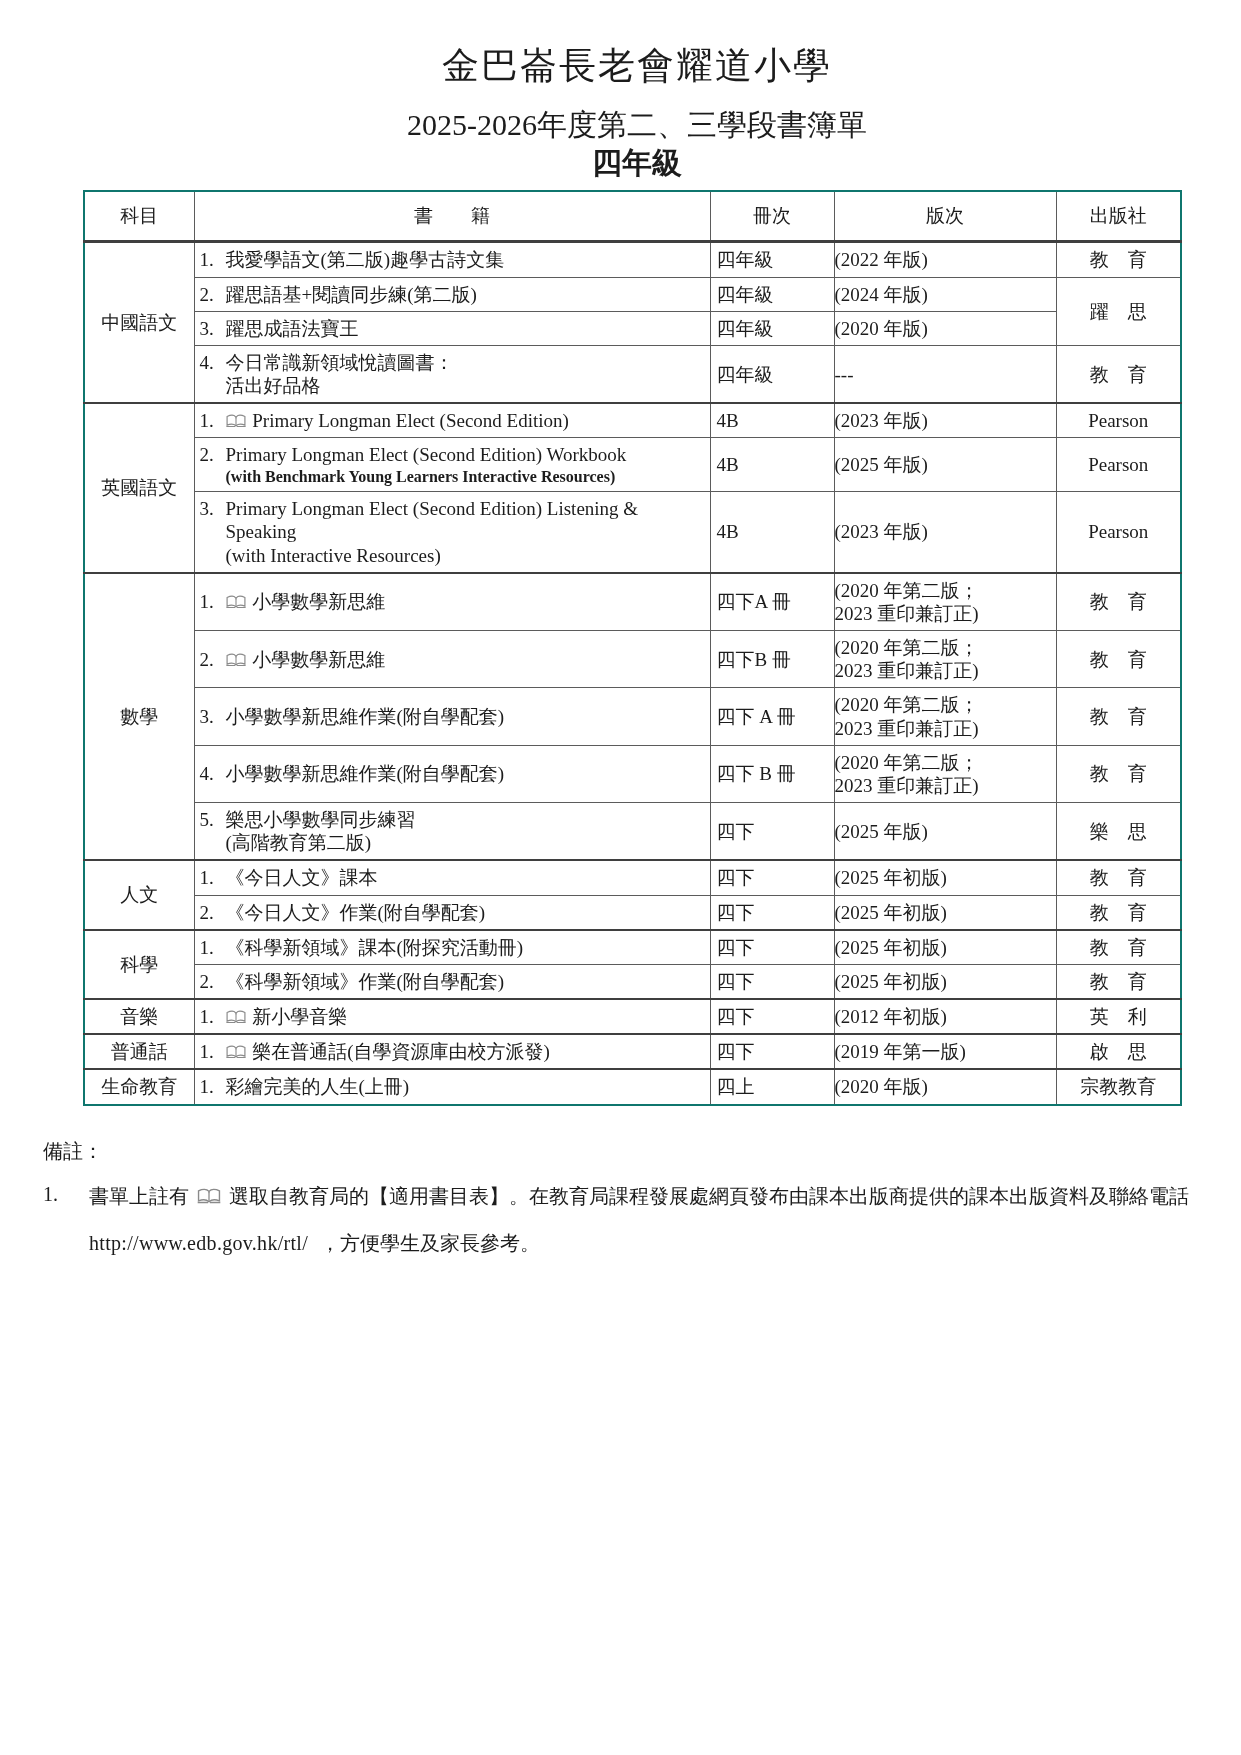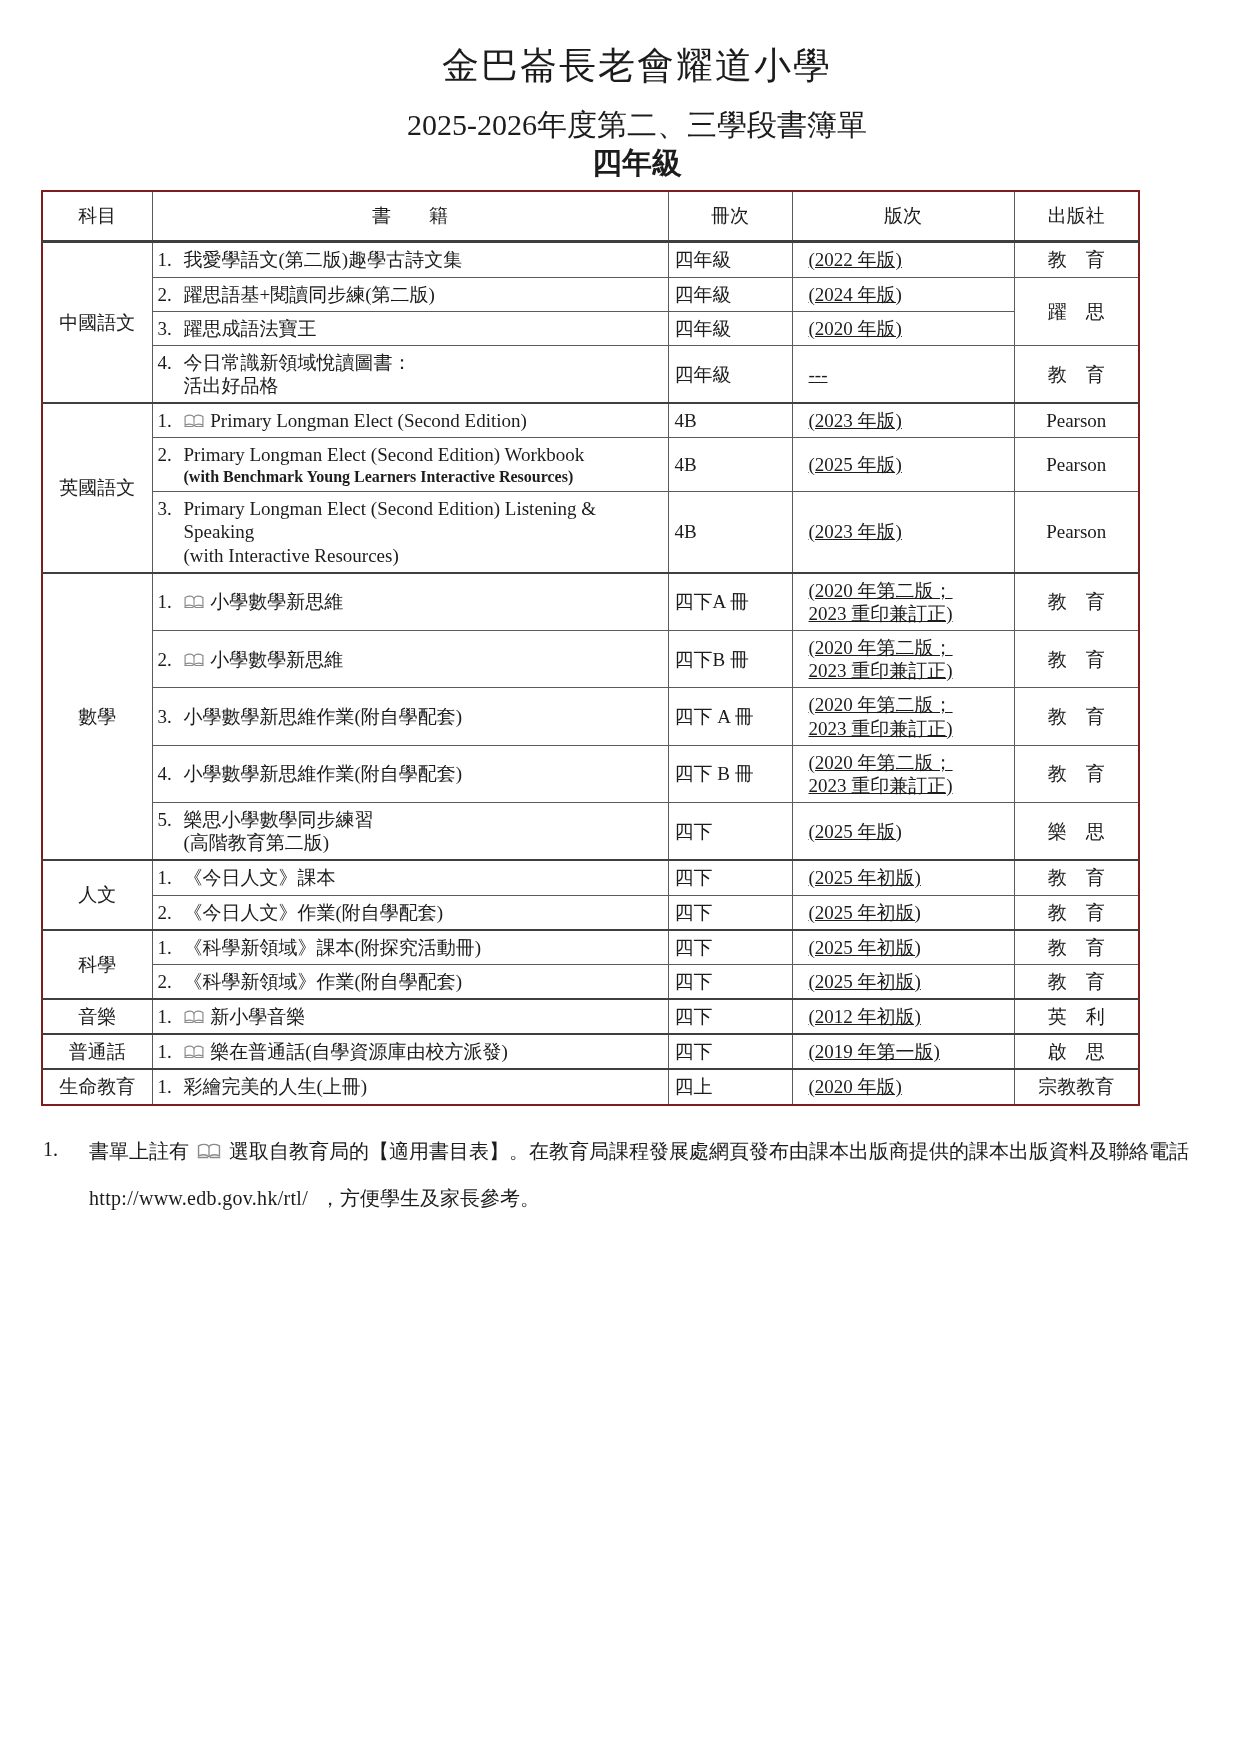--- a/index.html
+++ b/index.html
@@ -8,25 +8,25 @@
     font-family:"Liberation Serif","DejaVu Serif",serif;
     color:#1c1c1c;
     position:relative;
   }
   .titles { text-align:center; padding-top:44px; line-height:1.18;padding-left:33px; }
   .school-name { font-size:37px; letter-spacing:2px; }
   .doc-title  { font-size:30px; margin-top:19px; }
   .grade-title{ font-size:30px; font-weight:bold; margin-top:3px; }
 
   table.booklist {
-    margin:10px 0 0 41px;
+    margin:10px 0 0 83px;
     width:1097px;
     border-collapse:collapse;
     table-layout:fixed;
-    border:2px solid #7f1d1d;
+    border:2px solid #0f766e;
     font-size:19px;
   }
   col.c-subject   { width:110px; }
   col.c-book      { width:516px; }
   col.c-volume    { width:124px; }
   col.c-edition   { width:222px; }
   col.c-publisher { width:125px; }
 
   th {
     font-weight:normal;
@@ -39,21 +39,21 @@
   td {
     border:1px solid #5b5b5b;
     padding:5px 5px;
     vertical-align:middle;
     line-height:1.22;
   }
   tr.sec-start td { border-top:2px solid #3f3f3f; }
   td.subject { text-align:center; }
   td.pub     { text-align:center; }
   td.vol     { padding-left:6px; }
-  td.ed      { white-space:pre-line; padding-left:16px;text-decoration:underline; }
+  td.ed      { white-space:pre-line; padding-left:0; }
 
   .bw { display:flex; align-items:flex-start; }
   .no { flex:0 0 26px; }
   .bb { flex:1 1 auto; }
   .sub { display:block; }
   .sub.small { font-size:16px;font-weight:bold; }
 
   .book-icon { display:inline-block; margin:0 2px 0 0; }
   .book-icon svg { vertical-align:-1px; }
 
@@ -341,20 +341,21 @@
           </div>
         </td>
         <td class="vol">四上</td>
         <td class="ed">(2020 年版)</td>
         <td class="pub" rowspan="1">宗教教育</td>
       </tr>
     </tbody>
 </table>
 
 <div class="notes">
+  <div class="notes-heading">備註：</div>
   <div class="note-item">
     <span class="note-no">1.</span>
     <div class="note-body">
       <div class="note-line1">
         <span>書單上註有</span><span class="book-icon"><svg width="24" height="16" viewBox="0 0 22 15">
           <path d="M1.2 2.6 C5 0.8 9 1 10.7 2.9 L11 3.6 L11.3 2.9 C13 1 17 0.8 20.8 2.6 L20.8 12 C17 10.6 13.2 10.9 11 12.8 C8.8 10.9 5 10.6 1.2 12 Z" fill="#ffffff" stroke="#8a8a8a" stroke-width="1.3"></path>
           <line x1="11" y1="3.4" x2="11" y2="12.6" stroke="#8a8a8a" stroke-width="1.2"></line>
           <path d="M0.4 13.6 L10.2 13.6 M11.8 13.6 L21.6 13.6" stroke="#8a8a8a" stroke-width="1.2" fill="none"></path>
         </svg></span><span>選取自教育局的【適用書目表】。在教育局課程發展處網頁發布由課本出版商提供的課本出版資料及聯絡電話</span>
       </div>

